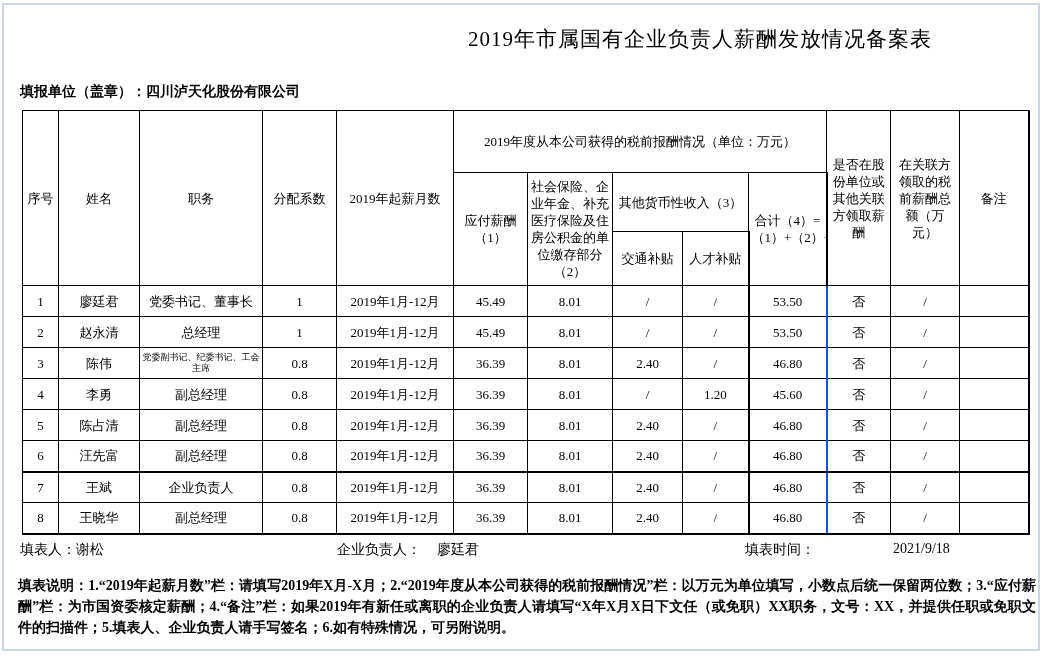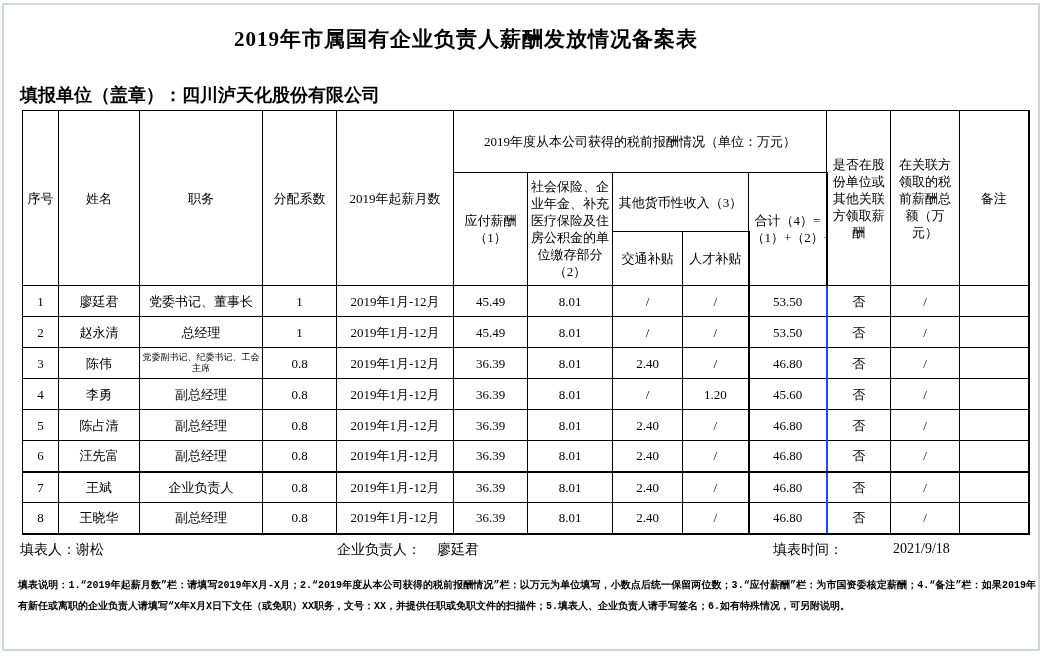--- a/index.html
+++ b/index.html
@@ -9,25 +9,25 @@
     font-family:"Liberation Serif","DejaVu Serif",serif;
     color:#000;
     overflow:hidden;
   }
   .page-frame {
     position:absolute; left:2px; top:3px; width:1038px; height:648px;
     border:2px solid #ccd6e5; pointer-events:none;
   }
   .doc-title {
     position:absolute; top:25px; left:0; width:932px;
-    text-align:center; font-size:21px; font-weight:bold; letter-spacing:1px;
+    text-align:right; font-size:21px; font-weight:normal; letter-spacing:1px;
   }
   .unit-line {
     position:absolute; top:83px; left:20px;
-    font-size:18px; font-weight:bold;text-align:right;
+    font-size:14px; font-weight:bold;text-align:right;
   }
   table.report {
     position:absolute; top:110px; left:22px; width:1006px;
     border-collapse:collapse; table-layout:fixed;
   }
   .report th, .report td {
     border:1px solid #000; text-align:center; vertical-align:middle;
     padding:1px 2px; overflow:hidden;
   }
   .report thead th { font-size:13px; font-weight:normal; line-height:17px; }
@@ -42,26 +42,26 @@
   
   .report tbody tr:nth-child(3) td:nth-child(3) { font-size:9px; line-height:11px; }
   
   .report tbody tr:nth-child(8) td { border-bottom:2px solid #000; }
   .report th:last-child, .report td:last-child { border-right:2px solid #000;margin-top:40px; }
 
   .footer-line span { position:absolute; top:541px; font-size:14px; font-weight:normal; white-space:nowrap;text-align:right; }
   .fp-label  { left:20px; }
   .fl-label  { left:337px; }
   .fl-name   { left:437px; }
-  .ft-label  { left:745px;margin-left:28px; }
+  .ft-label  { left:745px; }
   .ft-value  { left:893px; }
 
   .notes {
     position:absolute; top:575px; left:18px; width:1018px;
-    font-size:10px; font-weight:bold; line-height:21px; text-align:justify;font-family:Liberation Mono, monospace;
+    font-size:14px; font-weight:bold; line-height:21px; text-align:justify;
   }
 </style>
 </head>
 <body>
 
 <div class="page-frame"></div>
 
 <div class="doc-title">2019年市属国有企业负责人薪酬发放情况备案表</div>
 <div class="unit-line">填报单位（盖章）：四川泸天化股份有限公司</div>
 

